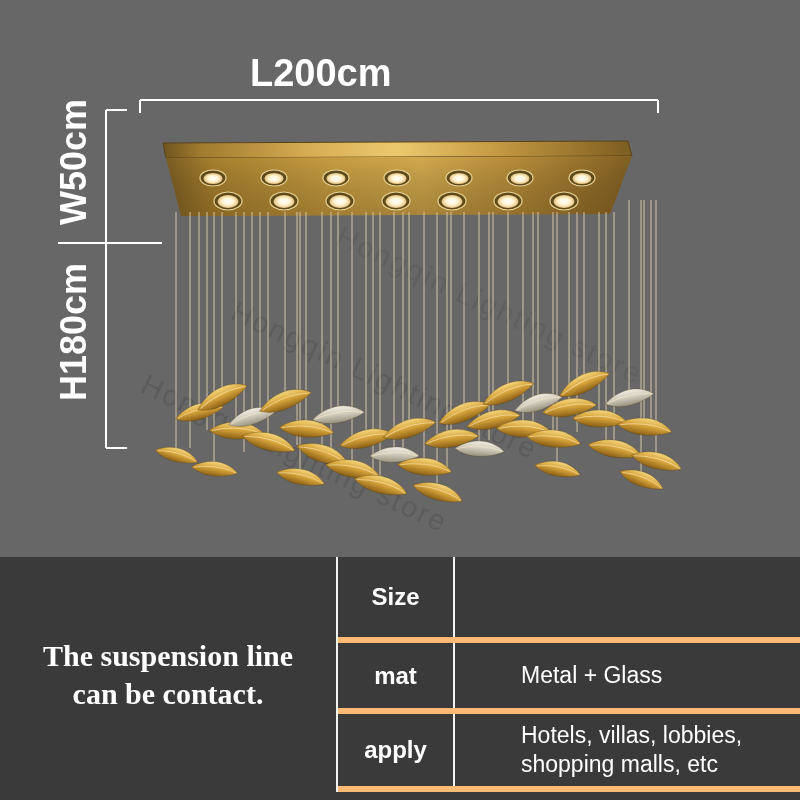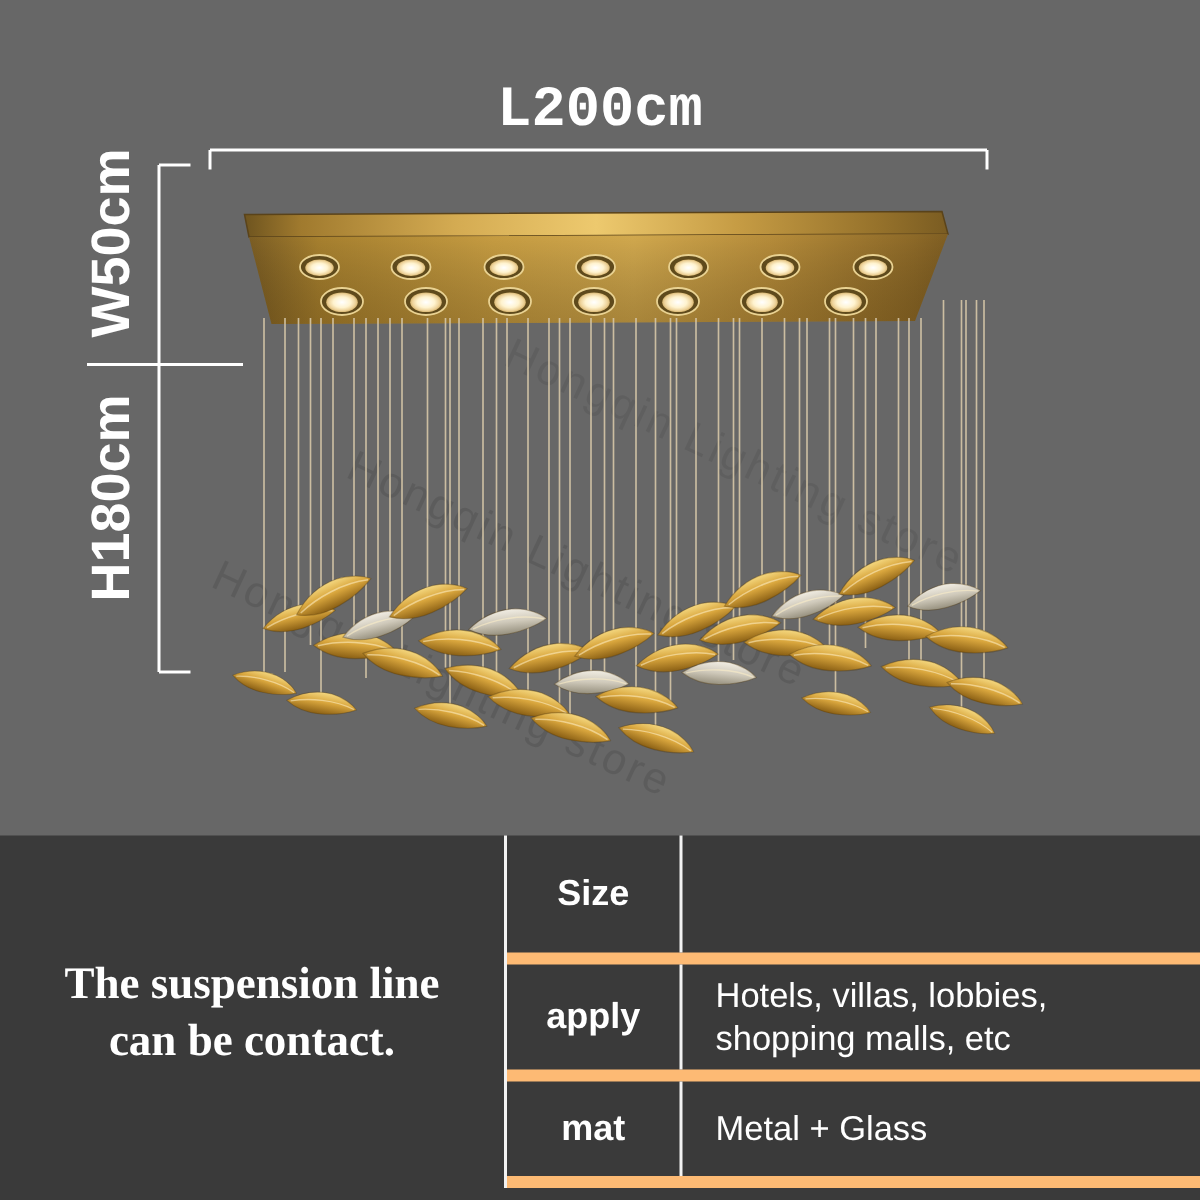--- a/index.html
+++ b/index.html
@@ -14,38 +14,38 @@
   
   .wm{
     position:absolute;white-space:nowrap;
     font-size:29px;font-weight:400;color:#454545;opacity:.30;
     transform-origin:left top;transform:rotate(25deg);
     letter-spacing:2px;pointer-events:none;
   }
 
   
   .dim-label{position:absolute;color:#fff;font-weight:700;}
-  .dim-length{left:250px;top:52px;width:300px;text-align:center;font-size:38px;font-family:Liberation Mono, monospace;}
+  .dim-length{left:250px;top:52px;width:300px;text-align:left;font-size:38px;}
   .vlabel{white-space:nowrap;transform:translate(-50%,-50%) rotate(-90deg);font-size:36px;}
   .dim-width{left:74px;top:162px;}
   .dim-height{left:74px;top:332px;}
 
   
   .panel{position:absolute;left:0;top:557px;width:800px;height:243px;background:#3a3a3a;color:#fff;}
   .note{
     position:absolute;left:0;top:0;width:336px;height:235px;
     display:flex;flex-direction:column;align-items:center;justify-content:center;
     font-size:30px;line-height:38px;font-weight:700;text-align:center;font-family:Liberation Serif, serif;
   }
   .spec-table{
     position:absolute;left:336px;top:0;width:464px;height:235px;
     display:flex;flex-direction:column;
     border-left:2px solid #f2f2f2;box-sizing:border-box;
   }
-  .spec-row{display:flex;border-bottom:8px solid #fdba74;box-sizing:border-box;}
+  .spec-row{display:flex;border-bottom:6px solid #fdba74;box-sizing:border-box;gap:44px;}
   .row-size{height:86px;}
   .row-mat{height:71px;}
   .row-apply{height:78px;}
   .spec-label{
     width:117px;border-right:2px solid #f2f2f2;box-sizing:border-box;
     display:flex;align-items:center;justify-content:center;
     font-size:24px;font-weight:700;
   }
   .spec-value{
     flex:1;display:flex;flex-direction:column;justify-content:center;
@@ -385,27 +385,27 @@
 <div class="panel">
   <div class="note">
     <span>The suspension line</span>
     <span>can be contact.</span>
   </div>
 
   <div class="spec-table">
     <div class="spec-row row-size">
       <div class="spec-label">Size</div>
     </div>
+    <div class="spec-row row-mat">
+      <div class="spec-label">mat</div>
+      <div class="spec-value">
+        <span>Metal + Glass</span>
+      </div>
+    </div>
     <div class="spec-row row-apply">
       <div class="spec-label">apply</div>
       <div class="spec-value">
         <span>Hotels, villas, lobbies,</span>
         <span>shopping malls, etc</span>
       </div>
     </div>
-    <div class="spec-row row-mat">
-      <div class="spec-label">mat</div>
-      <div class="spec-value">
-        <span>Metal + Glass</span>
-      </div>
-    </div>
   </div>
 </div>
 
 </body></html>

